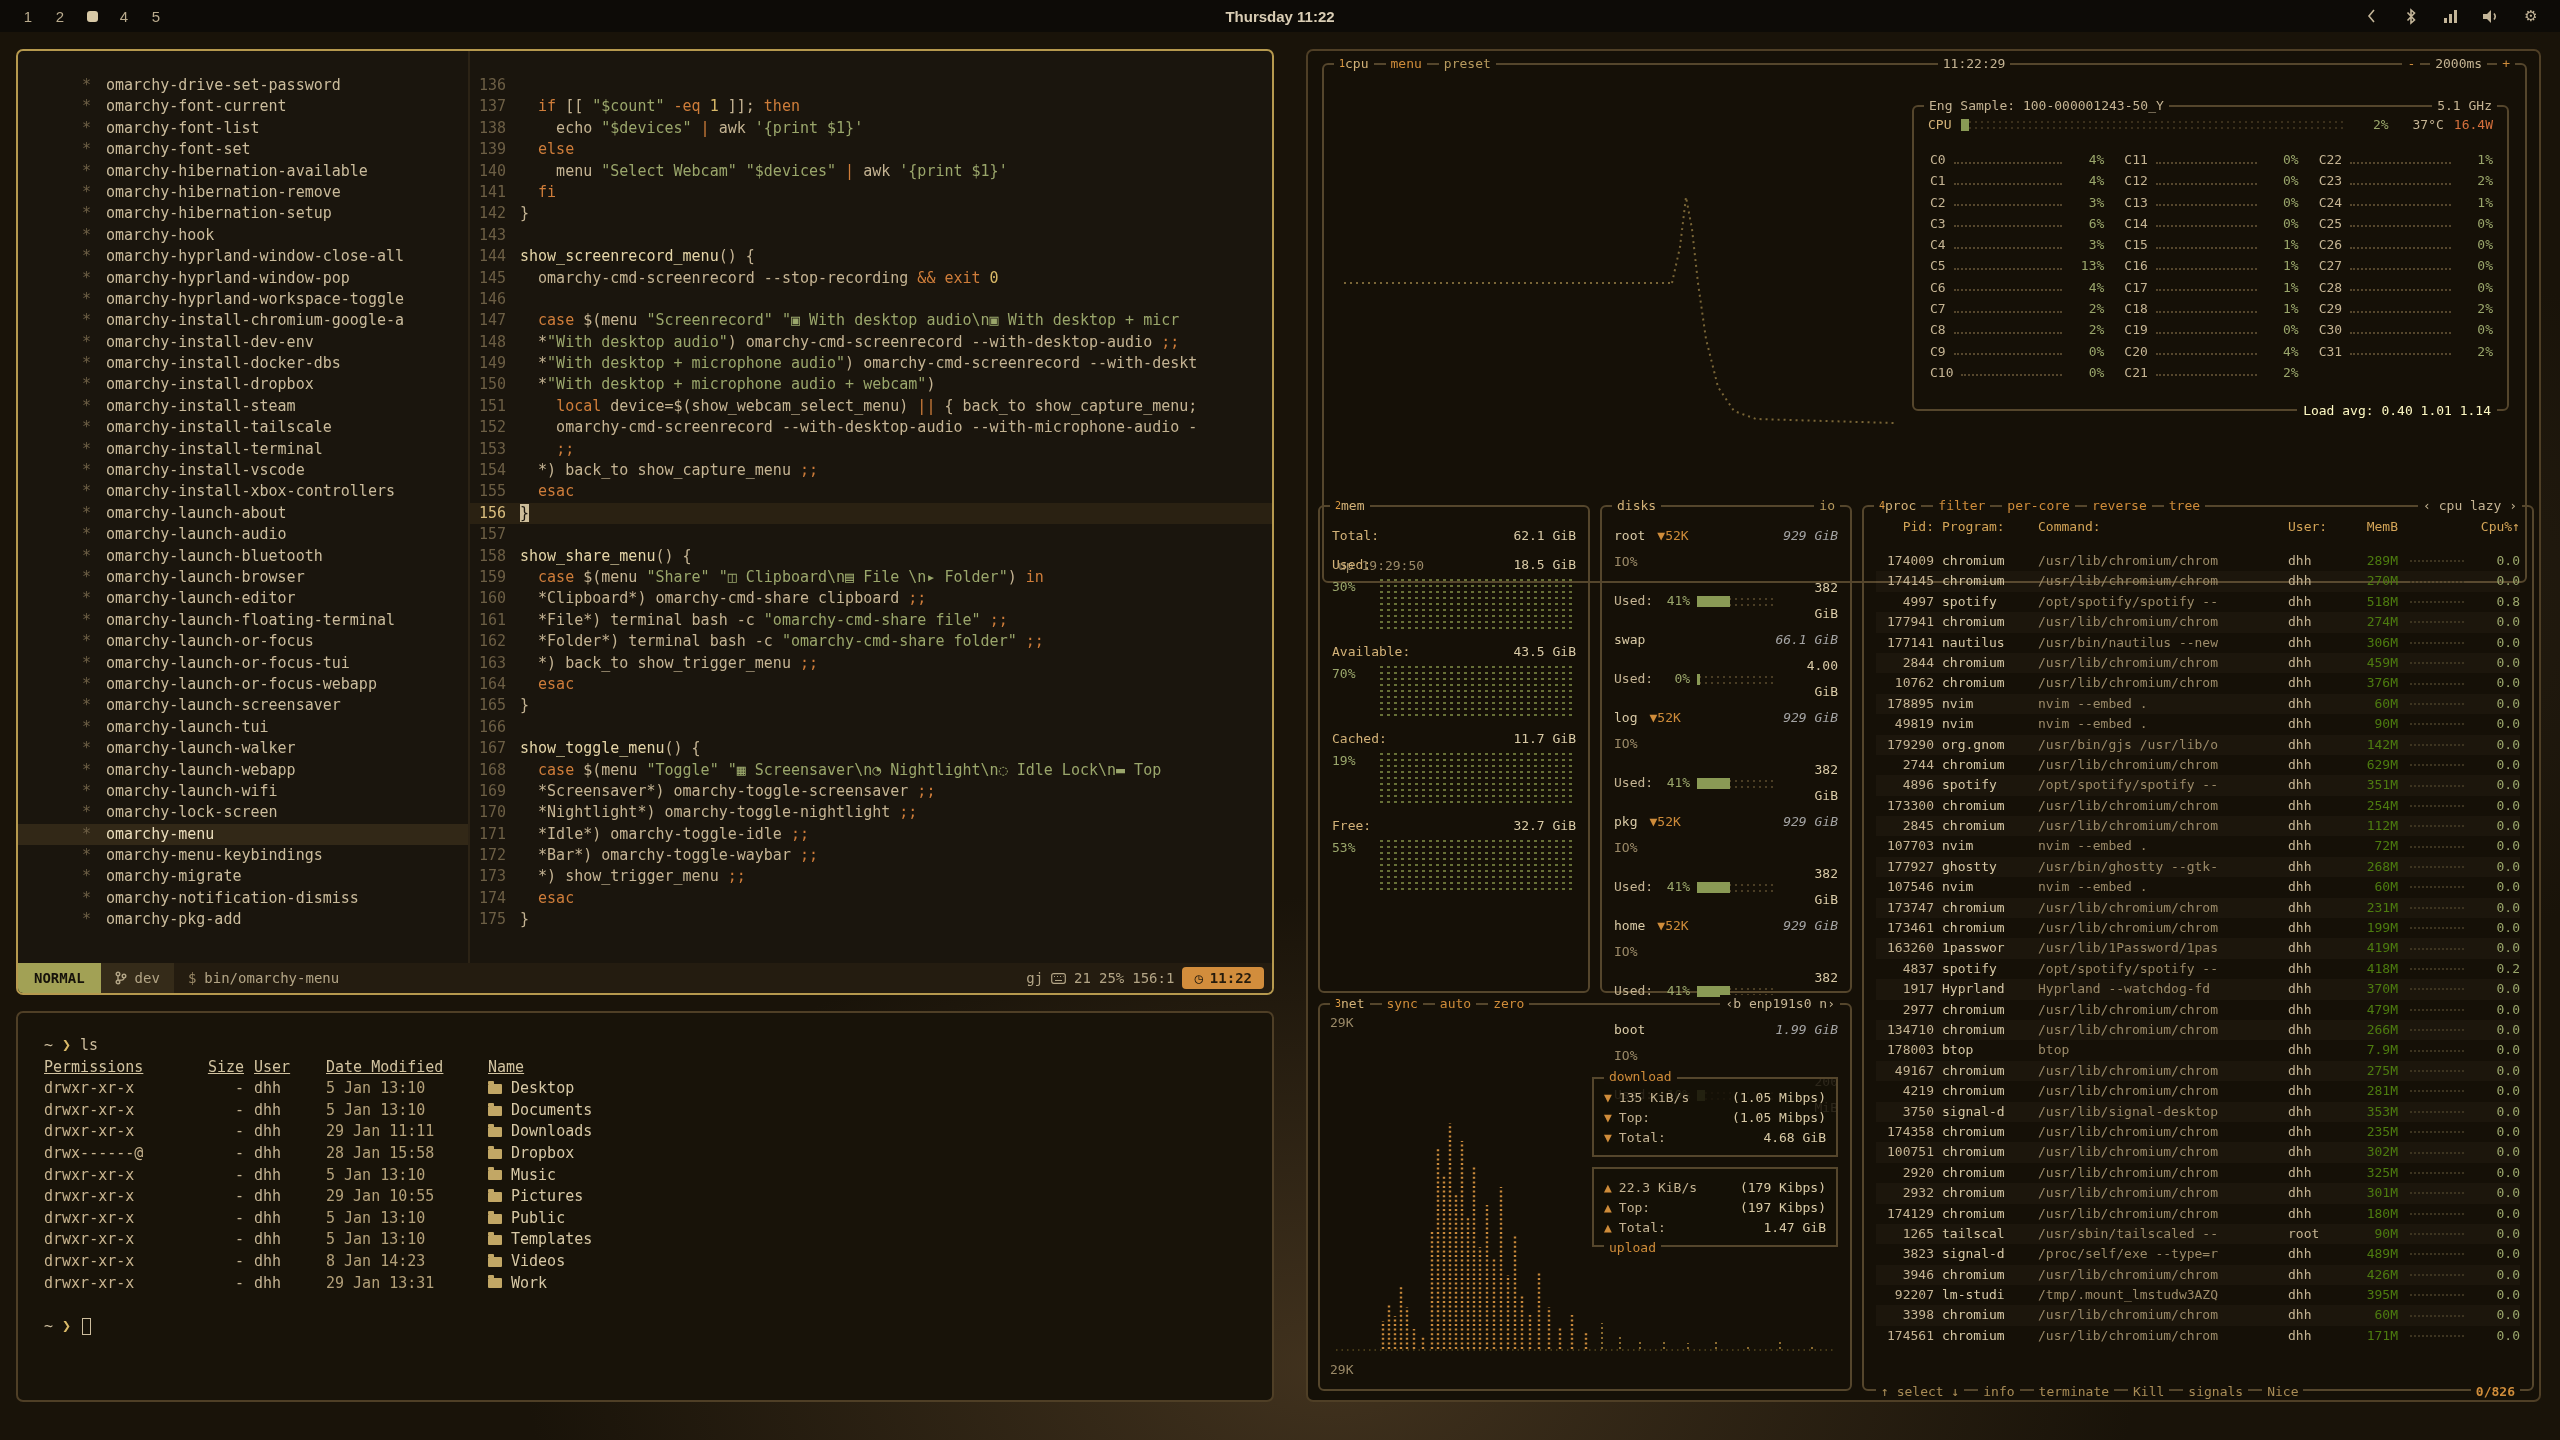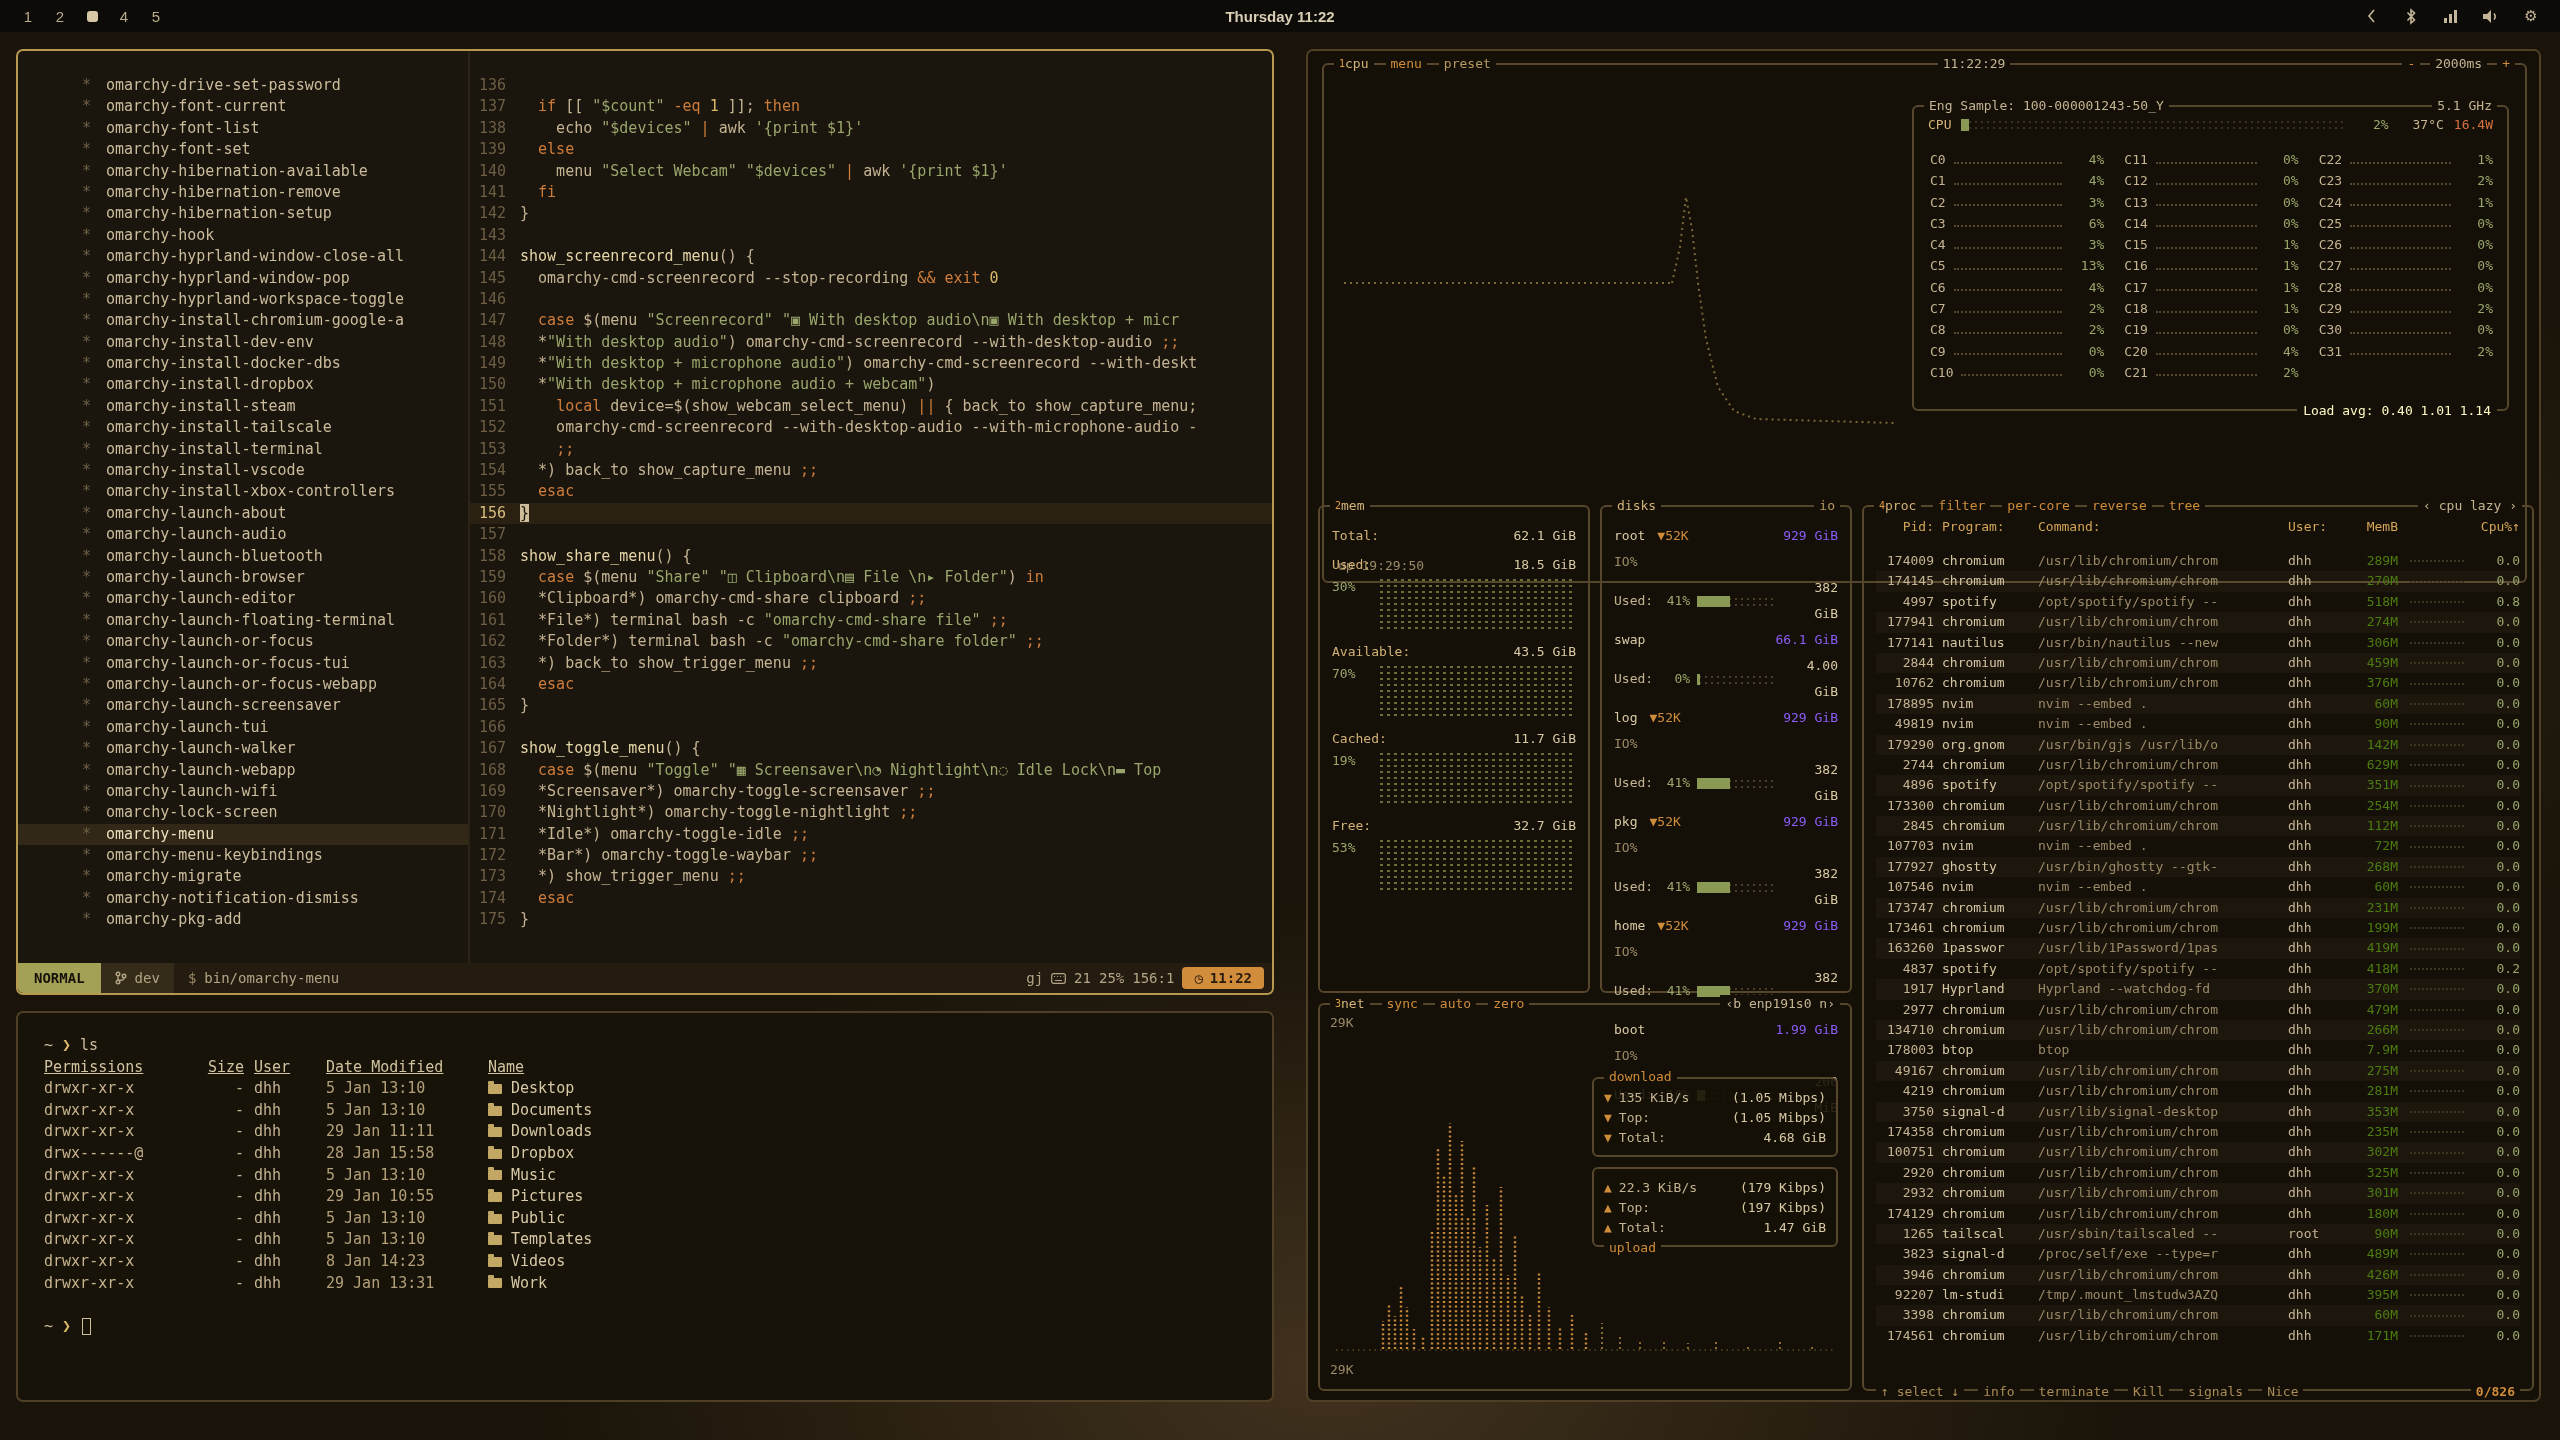--- a/index.html
+++ b/index.html
@@ -117,34 +117,34 @@
   .mline .mvalue{color:#d9caa6;}
   .mgraphrow{display:flex;gap:8px;align-items:flex-start;margin-top:2px;}
   .mpct{width:38px;color:var(--green);line-height:20px;flex:none;}
   .mgraph{flex:1;height:56px;background-image:radial-gradient(var(--graph) 1.3px,transparent 1.5px);background-size:7px 6px;opacity:.85;}
 
   .disks-panel{left:292px;top:454px;width:252px;height:488px;padding:16px 12px 0;line-height:26px;}
   .dline1{display:flex;align-items:center;}
   .dname{color:#d9caa6;}
   .drate{color:var(--orange);margin-left:12px;}
   .dfill{flex:1;}
-  .dtotal{color:#8b5cf6;}
+  .dtotal{color:#a3a3a3;font-style:italic;}
   .dio{color:var(--dim);}
   .dused{display:flex;align-items:center;gap:7px;color:#c5b493;}
   .dpct{width:30px;text-align:right;color:var(--green);flex:none;}
   .dmeter{width:80px;height:11px;flex:none;background-image:radial-gradient(#4a3d24 1.2px,transparent 1.3px);background-size:6px 6px;position:relative;}
   .dmfill{position:absolute;left:0;top:0;bottom:0;background:var(--meter);}
   .dval{flex:1;text-align:right;color:#d9caa6;}
 
   .net-panel{left:10px;top:952px;width:534px;height:388px;}
   .net-graph{position:absolute;left:8px;top:14px;}
   .nscale{position:absolute;left:10px;color:var(--dim);}
   .nscale.top{top:10px;} .nscale.bottom{bottom:12px;}
   .netinfo{position:absolute;right:12px;top:72px;width:246px;display:flex;flex-direction:column;gap:10px;}
-  .nbox{border:2px solid var(--panel_border);border-radius:6px;padding:9px 10px 7px;position:relative;background:rgba(21,16,7,.88);}
+  .nbox{border:2px solid var(--panel_border);border-radius:0;padding:9px 10px 7px;position:relative;background:rgba(21,16,7,.88);}
   .nbox .btitle{position:absolute;left:10px;top:-10px;background:var(--btop_bg);padding:0 5px;color:var(--orange);}
   .nbox .btitle.bottom{top:auto;bottom:-10px;}
   .nrow{display:flex;color:#c5b493;line-height:20px;gap:7px;}
   .nrow .arr{color:var(--orange);} .nrow .nval{margin-left:auto;color:#d9caa6;}
 
   .proc-panel{left:554px;top:454px;width:672px;height:886px;}
   .phead{display:grid;grid-template-columns:58px 88px 1fr 48px 54px 62px 44px;column-gap:8px;
     padding:12px 12px 4px;color:#d3a457;}
   .phead .r{text-align:right;}
   .prows{position:absolute;left:0;right:0;top:44px;bottom:14px;overflow:hidden;padding:0 12px;}

